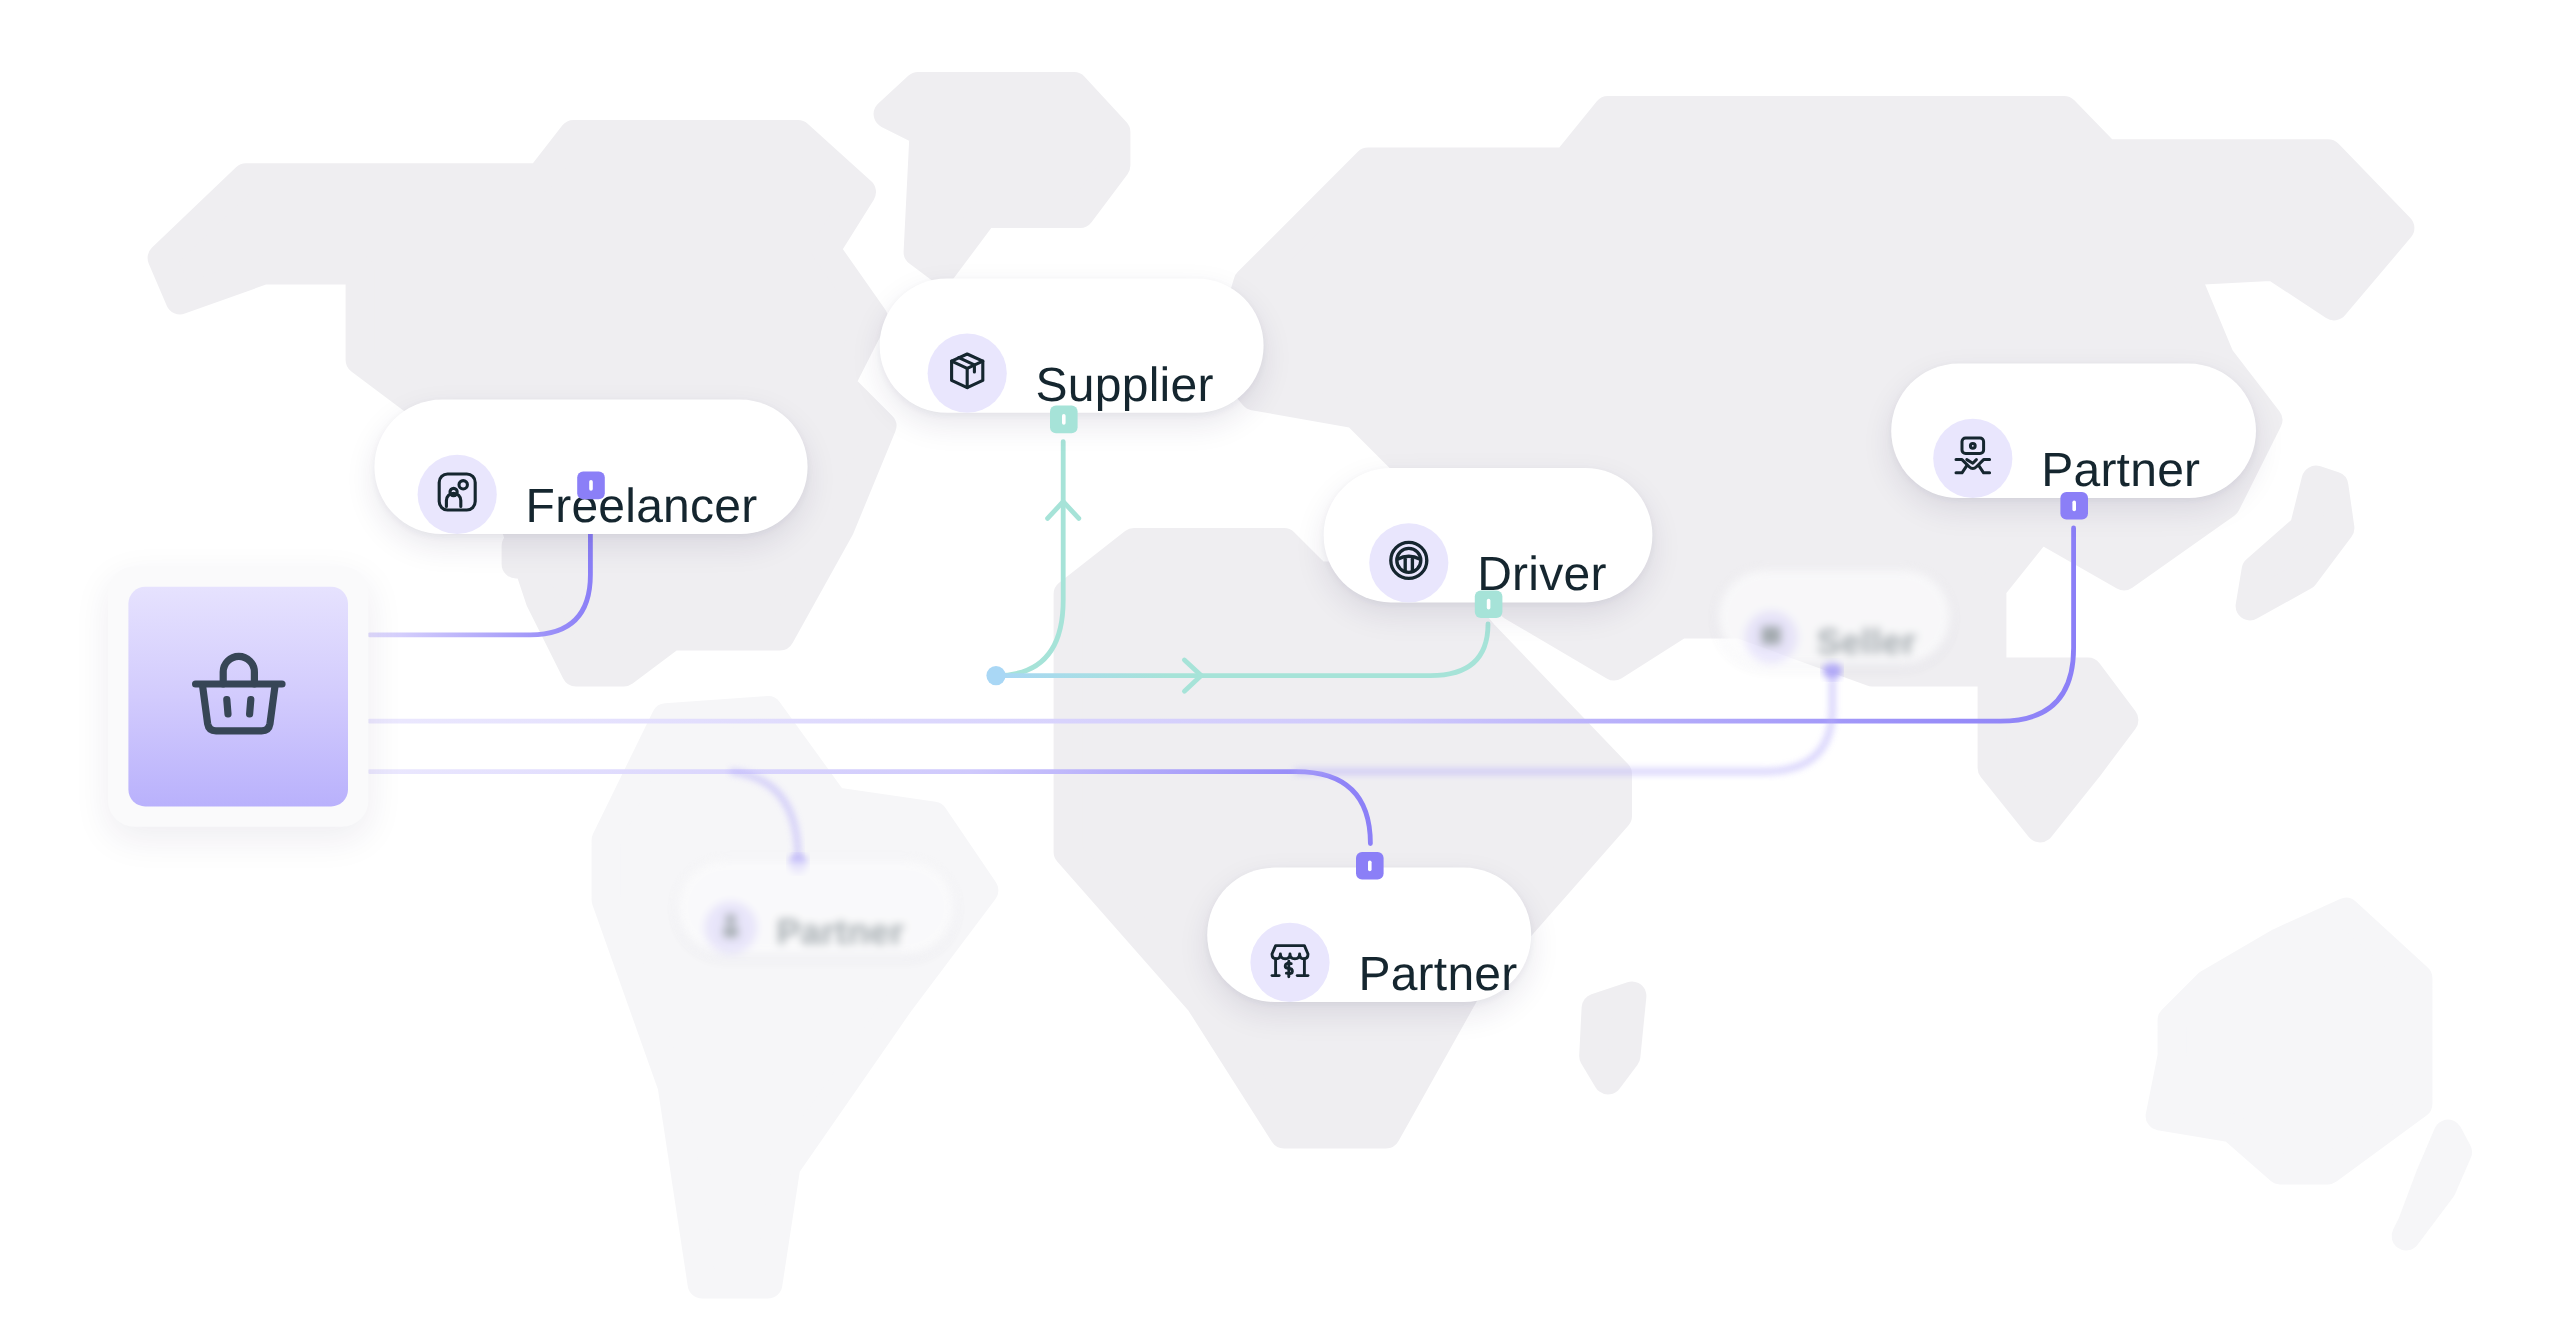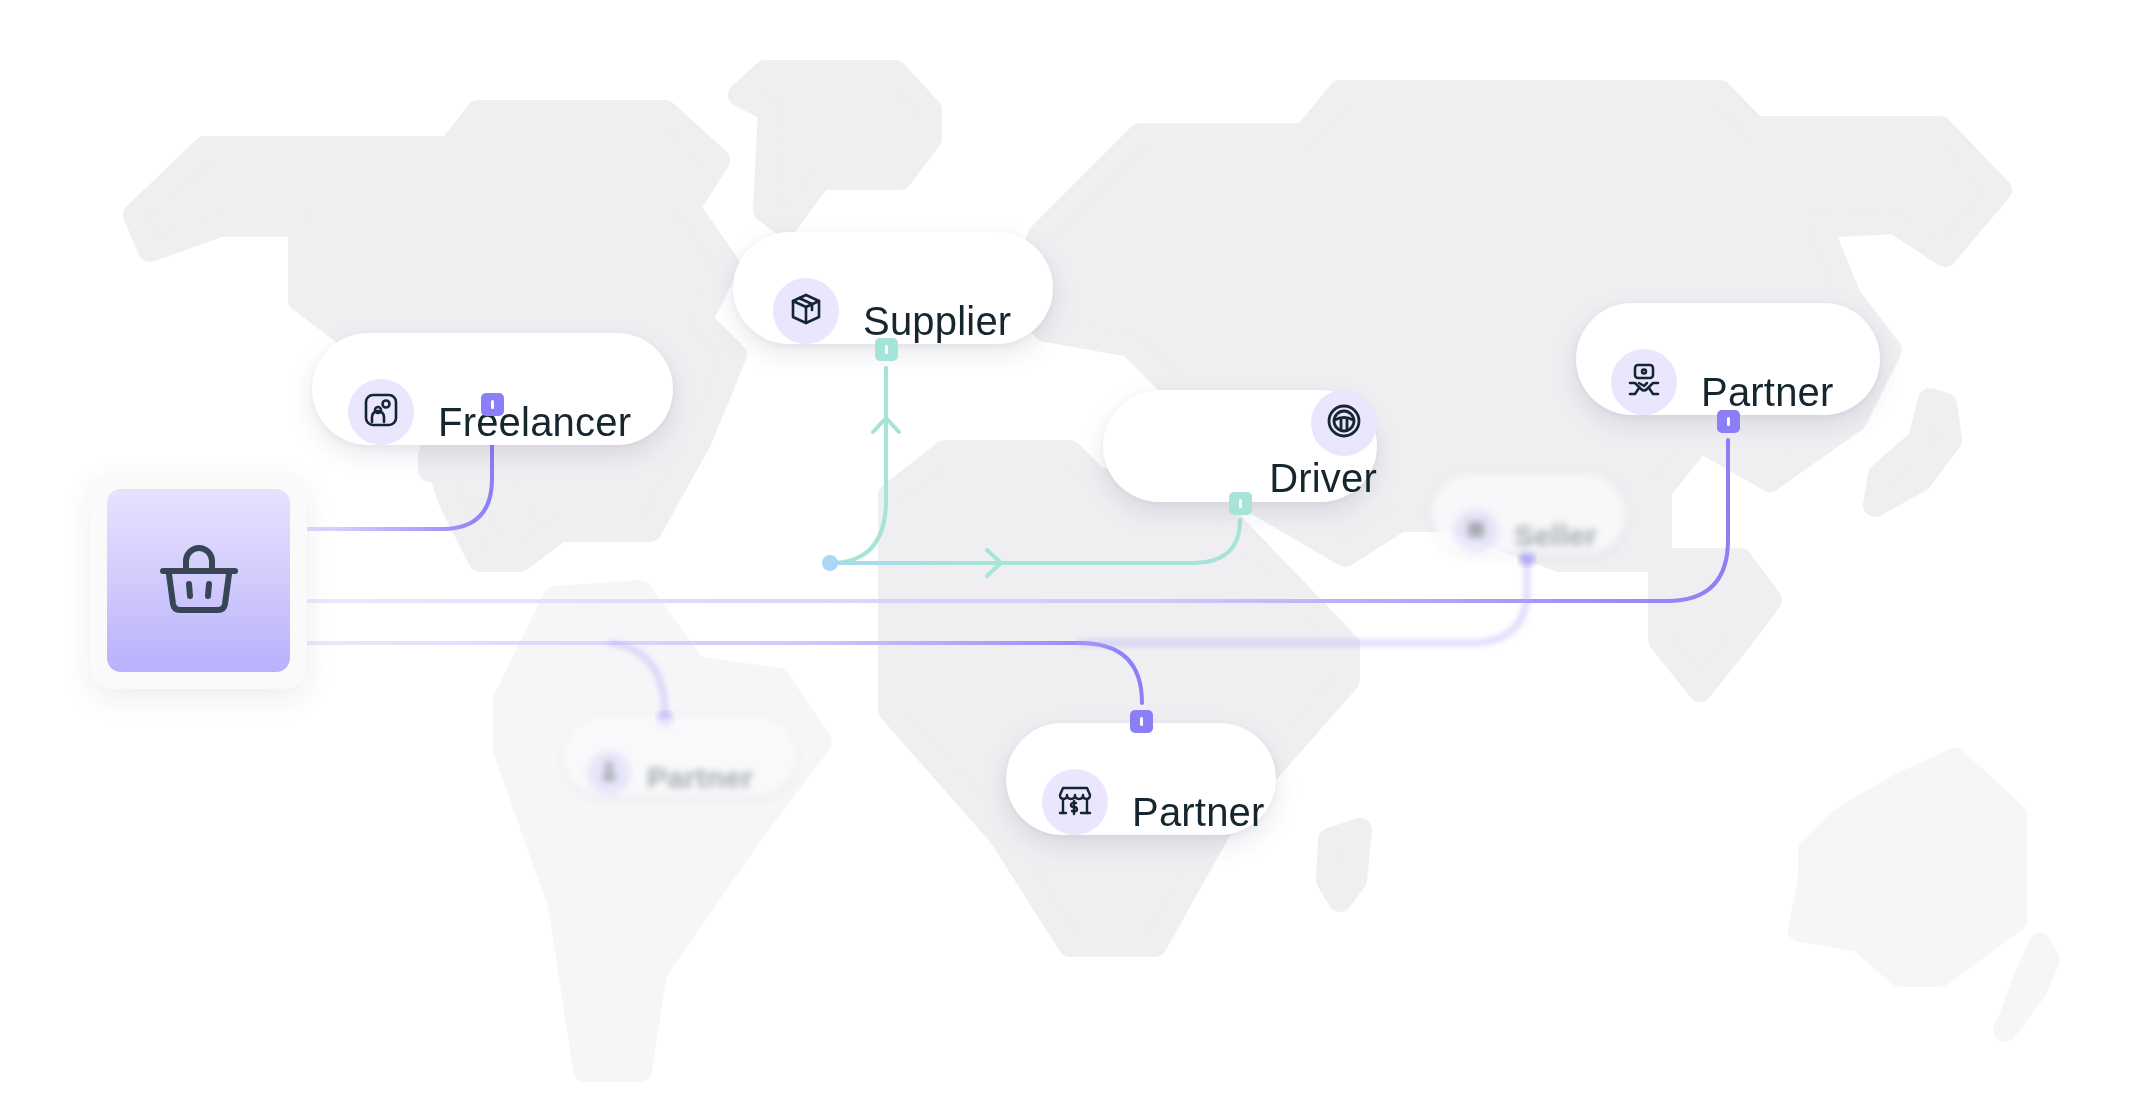--- a/index.html
+++ b/index.html
@@ -204,21 +204,21 @@
           <path d="M 5 10 L 18 16 L 31 10"></path>
           <path d="M 18 16 L 18 32"></path>
           <path d="M 11 7 L 24 13 L 24 19"></path>
         </svg>
       </span>
     </div>
     <span class="label">Supplier</span>
   </div>
   <div class="port teal" style="left:875px; top:338px;"></div>
 
-  <div class="pill" style="left:1103px; top:390px; width:274px; padding-left:38px;flex-direction:column;">
+  <div class="pill" style="left:1103px; top:390px; width:274px; padding-left:38px;">
     <div class="icon-circle">
       <span>
         <svg viewBox="0 0 36 36" fill="none" stroke="#15262f" stroke-width="2.8" stroke-linecap="round" stroke-linejoin="round">
           <circle cx="18" cy="18" r="15"></circle>
           <circle cx="18" cy="18" r="10"></circle>
           <path d="M 8.5 17 Q 18 12 27.5 17"></path>
           <path d="M 15 17 L 15 27"></path>
           <path d="M 21 17 L 21 27"></path>
         </svg>
       </span>

